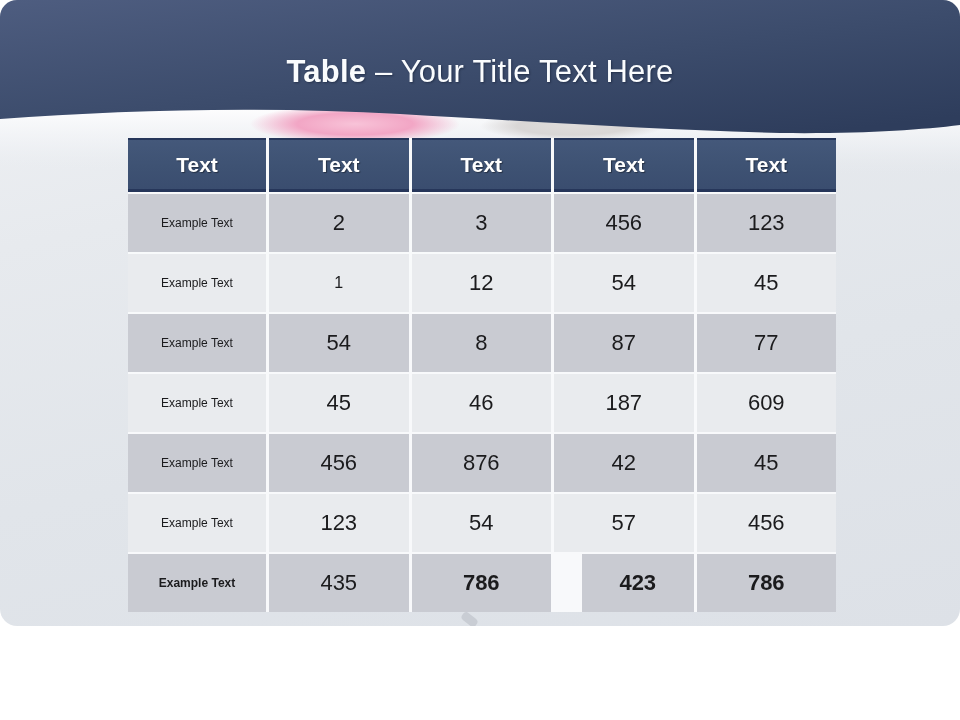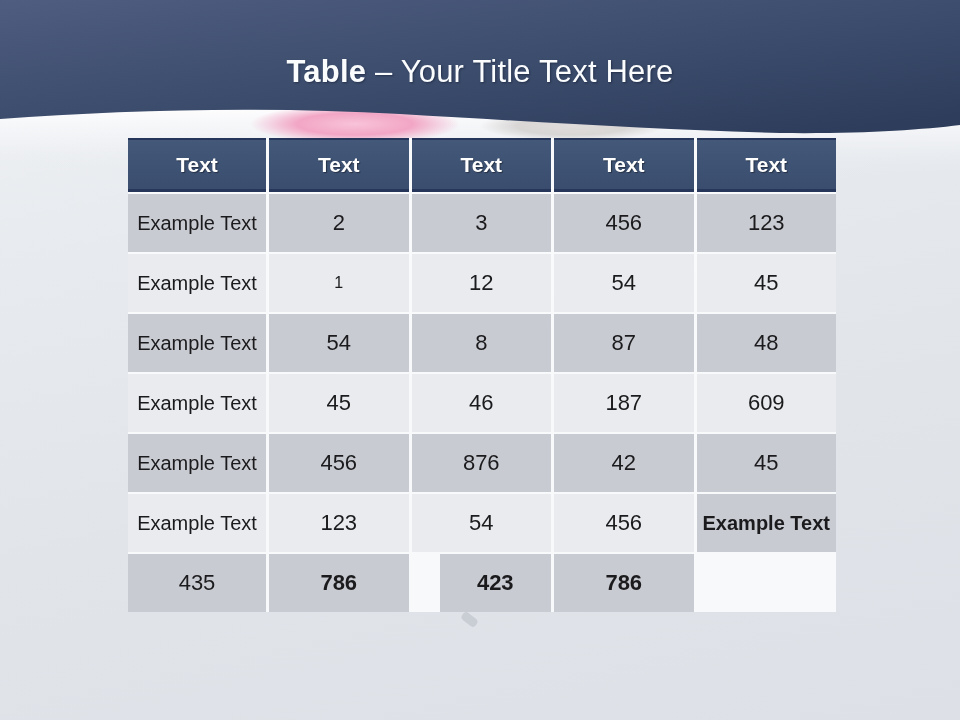--- a/index.html
+++ b/index.html
@@ -1,22 +1,23 @@
 <!DOCTYPE html>
 <html style="--band-top: #4e5d80; --band-bottom: #2e3d5c; --header-bg: #3e5273; --header-border: #26365a; --row-dark: #c9cbd2; --row-light: #e9ebee; --title-text: #fafcfe; --cell-text: #1b1b1d;"><head>
 <meta charset="utf-8">
 <style>
   html, body { margin: 0; padding: 0; }
   body {
     width: 960px; height: 720px; overflow: hidden;
     font-family: "Liberation Sans", "DejaVu Sans", sans-serif;
   }
   .slide {
-    position: relative; width: 960px; height: 720px; overflow: hidden;
+    position: relative; width: 960px; height: 626px; overflow: hidden;
     background: linear-gradient(168deg, #f0f2f5 0%, #e7eaee 30%, #e1e5ea 62%, #dde1e7 100%);
+    border-radius: 17px;
   }
   .band-svg { position: absolute; top: 0; left: 0; display: block; }
   .slide-title {
     position: absolute; top: 54px; left: 0; width: 960px;
     text-align: center; color: var(--title-text, #fafcfe);
     font-size: 31px; line-height: 1.15; letter-spacing: 0.2px;
     text-shadow: 1px 1px 2px rgba(10, 20, 40, 0.45);
     white-space: nowrap;
   }
   .slide-title .kw { font-weight: 700; }
@@ -33,21 +34,21 @@
     border-top: 2px solid var(--header-border, #26365a);
     border-bottom: 3px solid var(--header-border, #26365a);
     color: #ffffff; font-weight: 700; font-size: 21px;
     display: flex; align-items: center; justify-content: center;
     text-shadow: 1px 1px 1px rgba(0, 0, 0, 0.4);
   }
   .td {
     display: flex; align-items: center; justify-content: center;
     color: var(--cell-text, #1b1b1d);
   }
-  .td.label { font-size: 20px; }
+  .td.label { font-size: 12px; }
   .td.value { font-size: 22px; }
   .td.value.small { font-size: 16px; }
   .row-dark  { background: var(--row-dark, #c9cbd2); }
   .row-light { background: var(--row-light, #e9ebee); }
   .speck {
     position: absolute; left: 461px; top: 615px; width: 17px; height: 9px;
     background: #b3b7bf; opacity: 0.5; border-radius: 4px;
     transform: rotate(38deg);
   }
 </style>
@@ -105,34 +106,35 @@
       <div class="td value row-dark">123</div>
       <div class="td label row-light">Example Text</div>
       <div class="td value row-light small">1</div>
       <div class="td value row-light">12</div>
       <div class="td value row-light">54</div>
       <div class="td value row-light">45</div>
       <div class="td label row-dark">Example Text</div>
       <div class="td value row-dark">54</div>
       <div class="td value row-dark">8</div>
       <div class="td value row-dark">87</div>
-      <div class="td value row-dark">48</div>
+      <div class="td value row-dark">77</div>
       <div class="td label row-light">Example Text</div>
       <div class="td value row-light">45</div>
       <div class="td value row-light">46</div>
       <div class="td value row-light">187</div>
       <div class="td value row-light">609</div>
       <div class="td label row-dark">Example Text</div>
       <div class="td value row-dark">456</div>
       <div class="td value row-dark">876</div>
       <div class="td value row-dark">42</div>
       <div class="td value row-dark">45</div>
       <div class="td label row-light">Example Text</div>
       <div class="td value row-light">123</div>
       <div class="td value row-light">54</div>
+      <div class="td value row-light">57</div>
       <div class="td value row-light">456</div>
       <div class="td label row-dark" style="font-weight: 700;">Example Text</div>
       <div class="td value row-dark" style="font-weight: 400;">435</div>
       <div class="td value row-dark" style="font-weight: 700;">786</div>
       <div class="td value row-dark" style="font-weight: 700; margin-left: 28px;">423</div>
       <div class="td value row-dark" style="font-weight: 700;">786</div>
     </div>
 
   <div class="speck"></div>
 

